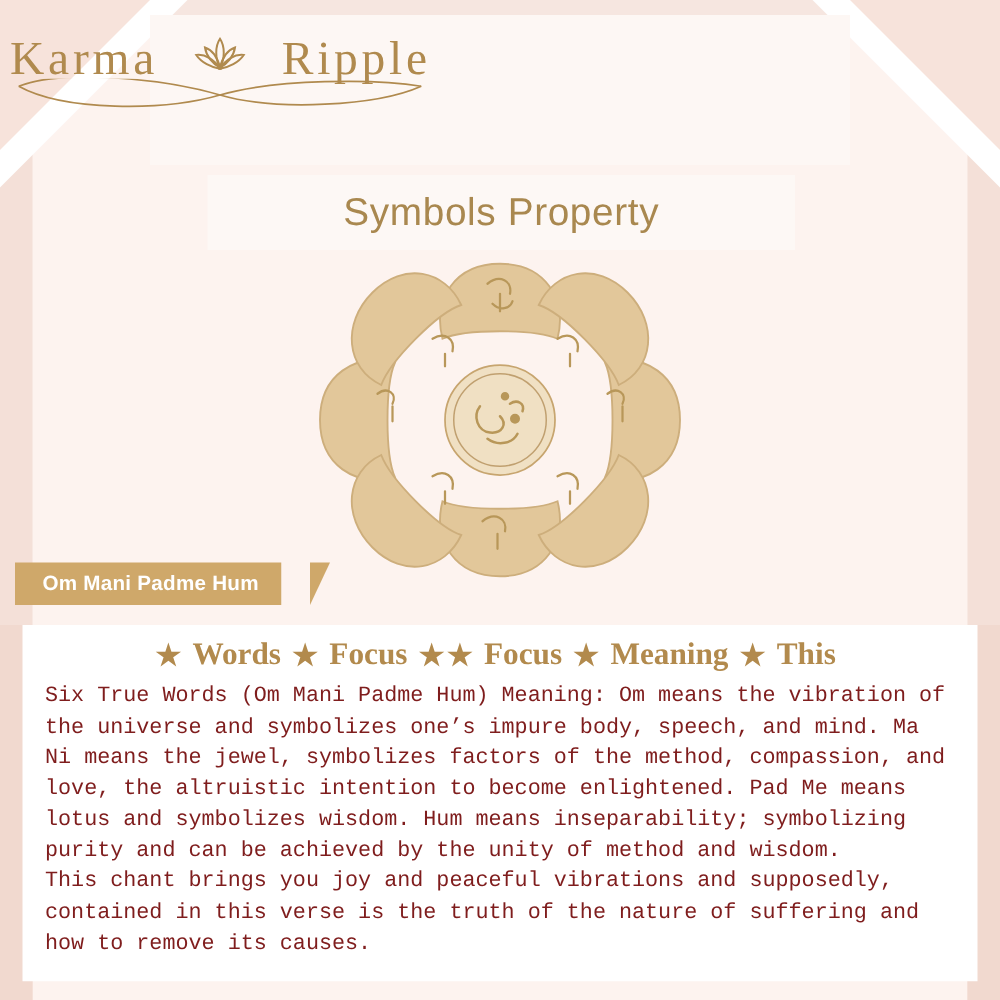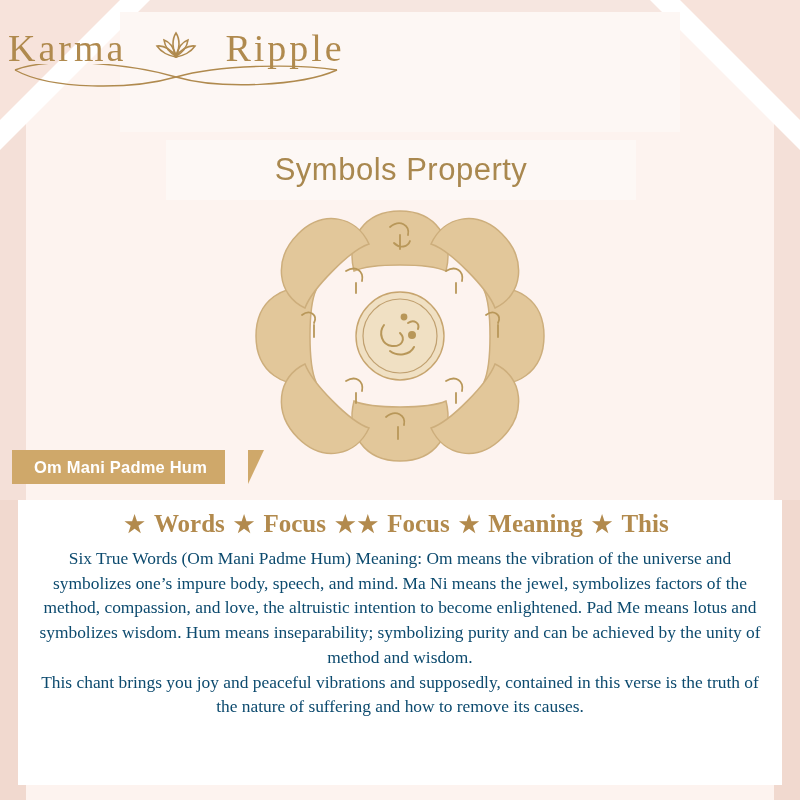--- a/index.html
+++ b/index.html
@@ -190,25 +190,25 @@
     white-space: nowrap;
   }
   .kw-star {
     color: #b28a4d;
     font-size: 23px;
     line-height: 1;
   }
 
   .body-text {
     padding: 8px 18px 0 18px;
-    font-family: Liberation Serif, serif;
+    font-family: Liberation Mono, monospace;
     font-size: 17.4px;
     line-height: 1.42;
-    color: #0c4a6e;
-    text-align: center;
+    color: #7f1d1d;
+    text-align: left;
   }
   .body-text p {
     margin: 0;
   }
   .body-text p + p {
     margin-top: 0;
   }
 </style>
 </head>
 <body>

